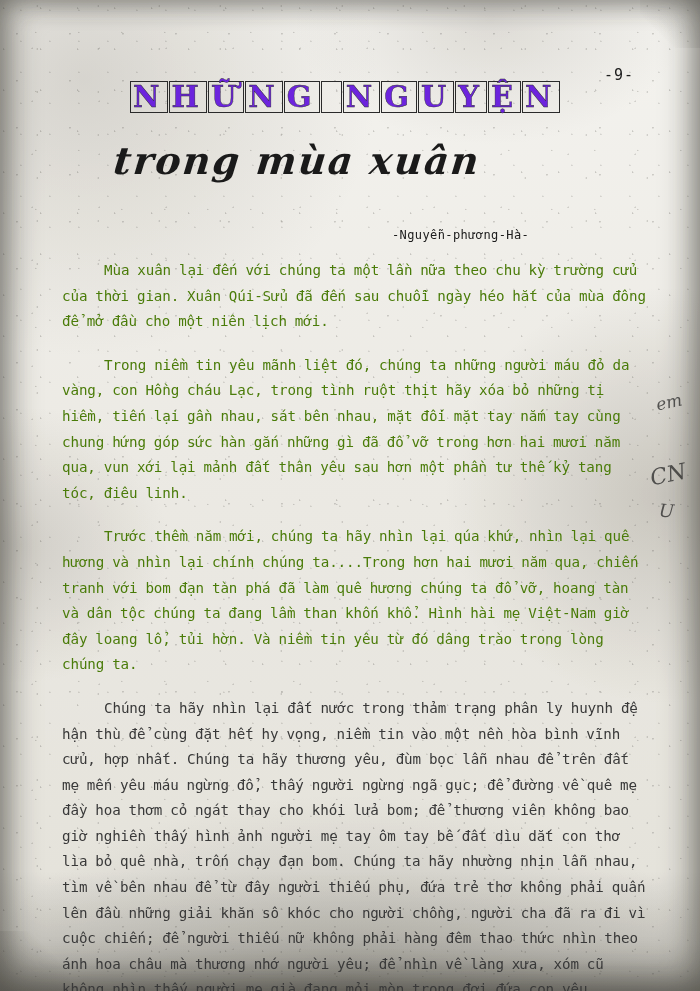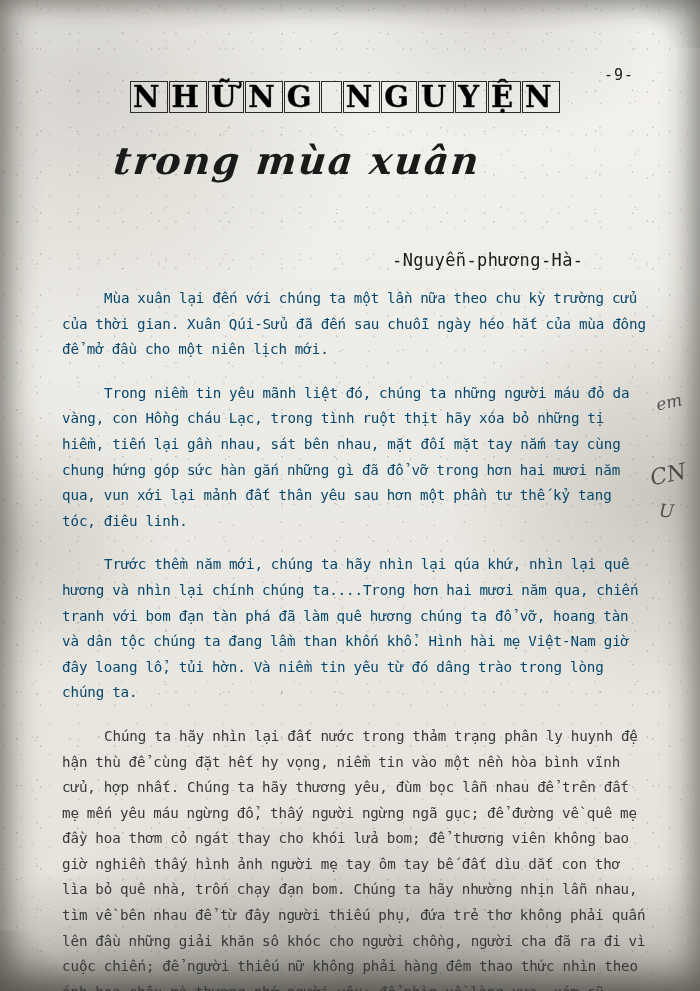--- a/index.html
+++ b/index.html
@@ -80,21 +80,21 @@
     margin-top: 38px;
   }
   .title-line1 {
     position: absolute;
     left: 68px;
     top: 4px;
     font-family: "DejaVu Serif", serif;
     font-weight: bold;
     font-size: 29px;
     letter-spacing: 5px;
-    color: #000000;
+    color: #6d28d9;
     white-space: nowrap;
     -webkit-text-stroke: 0.4px #333;
   }
   .title-line1 span {
     display: inline-block;
     border: 1.4px solid #2e2e2e;
     padding: 1px 2px 0 2px;
     margin-right: 1px;
     background: transparent;
     line-height: 1;
@@ -108,36 +108,36 @@
     font-style: italic;
     font-size: 38px;
     letter-spacing: 2px;
     color: #1f1f1f;
     white-space: nowrap;
     transform: skewX(-6deg);
   }
 
   .byline {
     text-align: left;
-    margin: 24px 0 16px 0;
+    margin: 2px 0 16px 0;
     padding-left: 330px;
     font-family: "DejaVu Sans Mono", monospace;
-    font-size: 17px;
+    font-size: 12px;
     letter-spacing: 0.4px;
     color: #222;
   }
 
   p.body {
     font-family: "DejaVu Sans Mono", monospace;
     font-size: 14.2px;
     line-height: 25.6px;
     letter-spacing: -0.1px;
     margin: 0 0 18px 0;
     text-indent: 42px;
-    color: #0c4a6e;
+    color: #4d7c0f;
     text-align: left;
     word-spacing: -0.5px;
   }
   p.body.faded {
     color: #3c3c3c;
   }
   p.body.last {
     margin-bottom: 0;
   }
 

